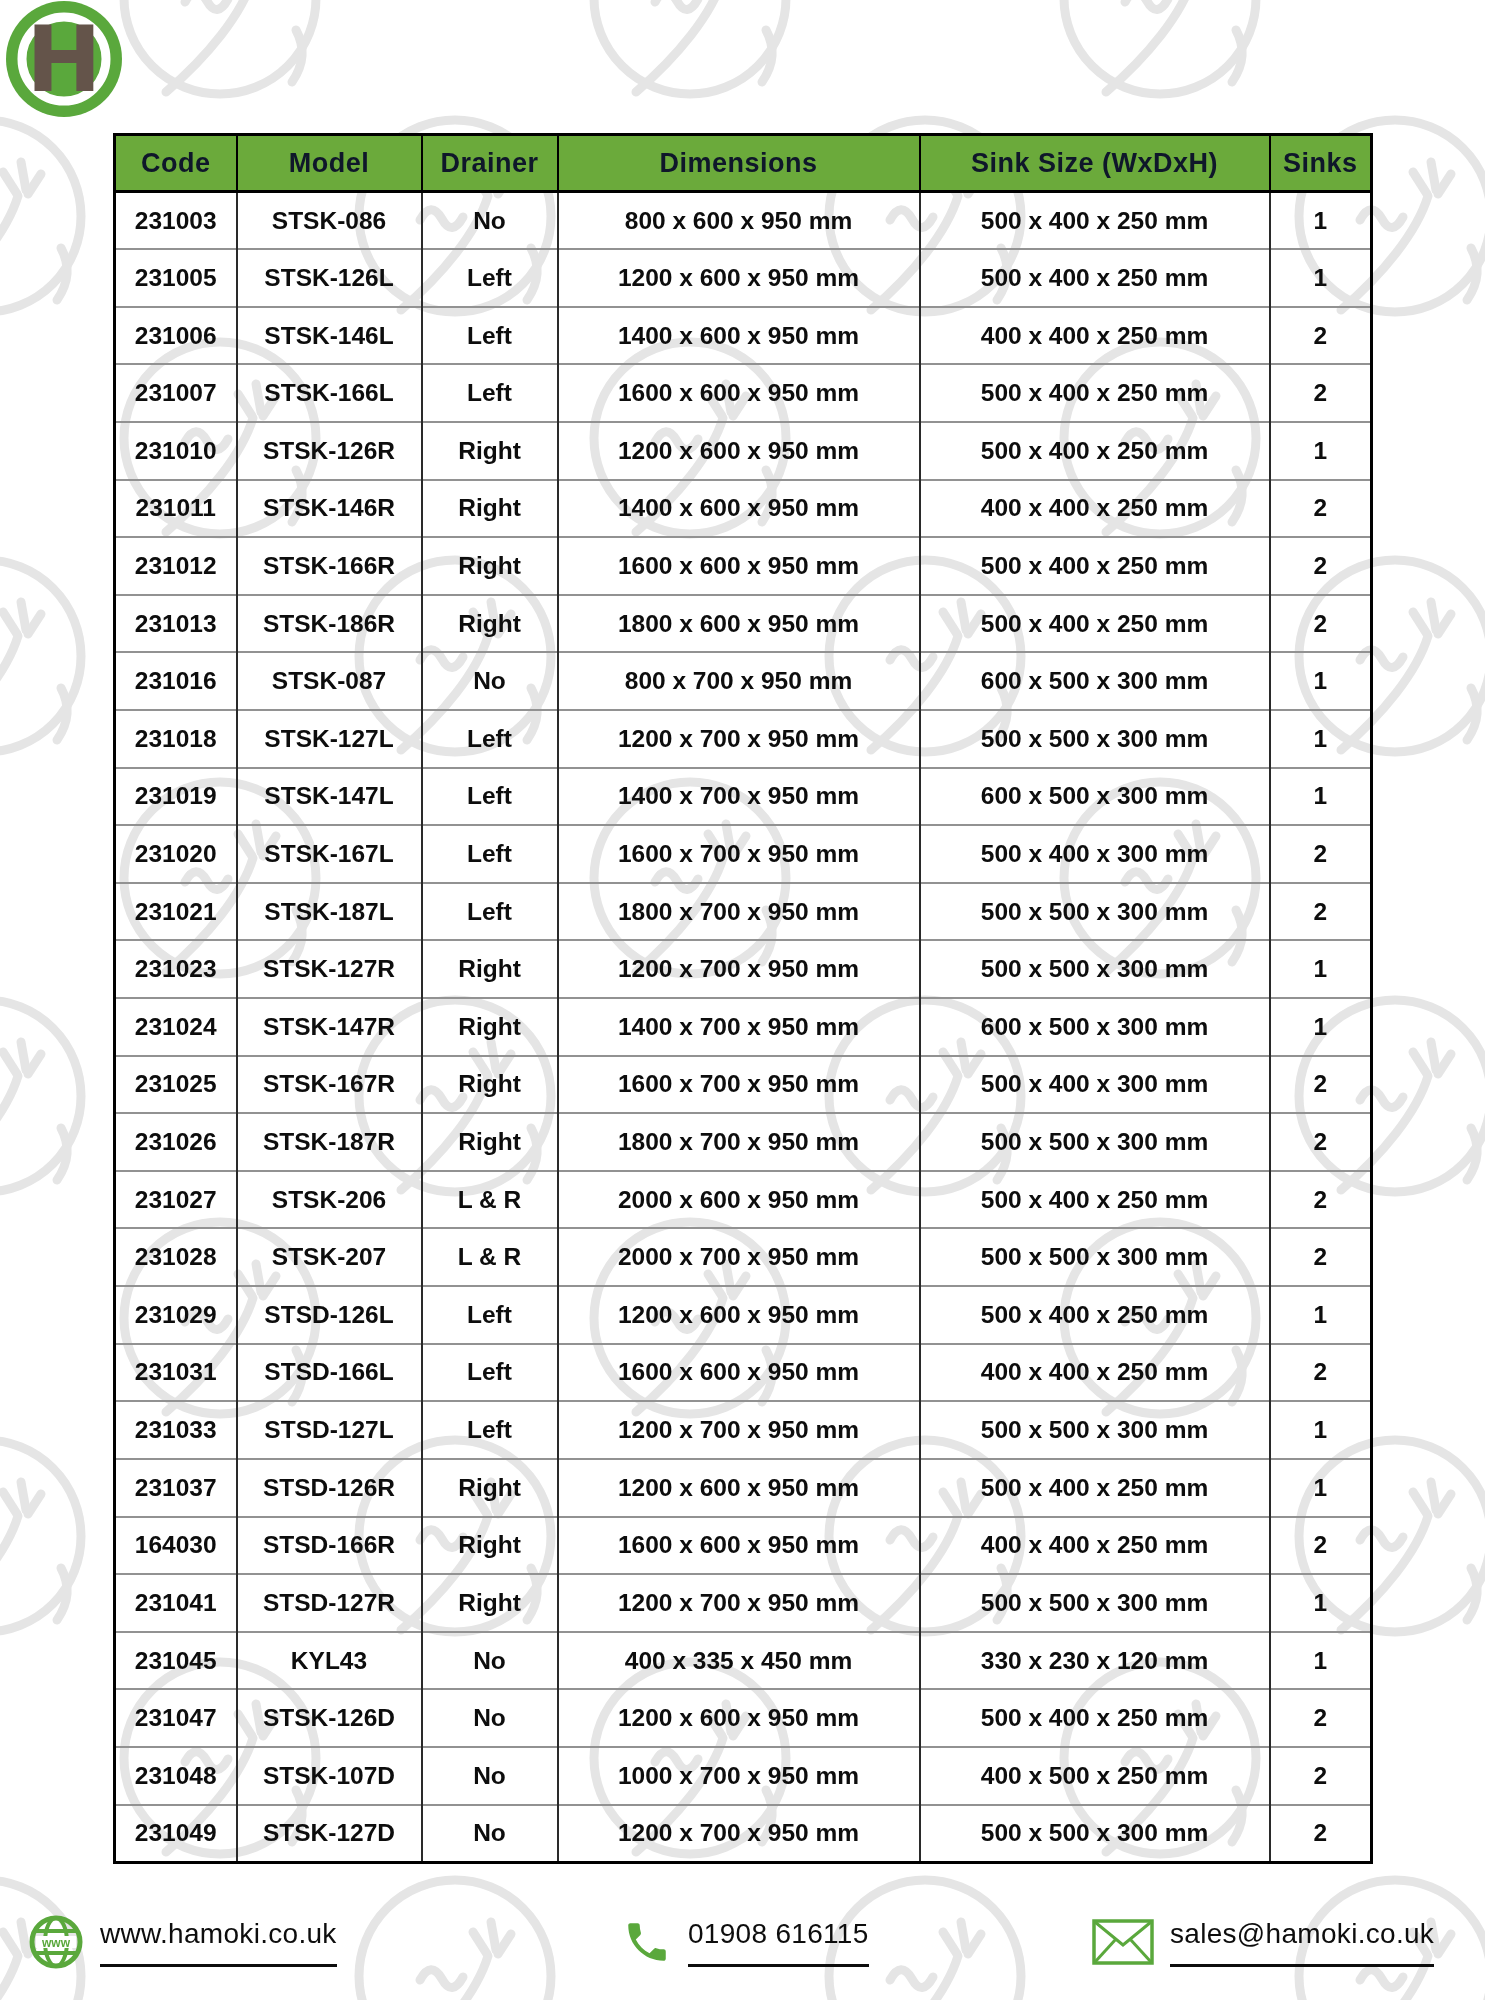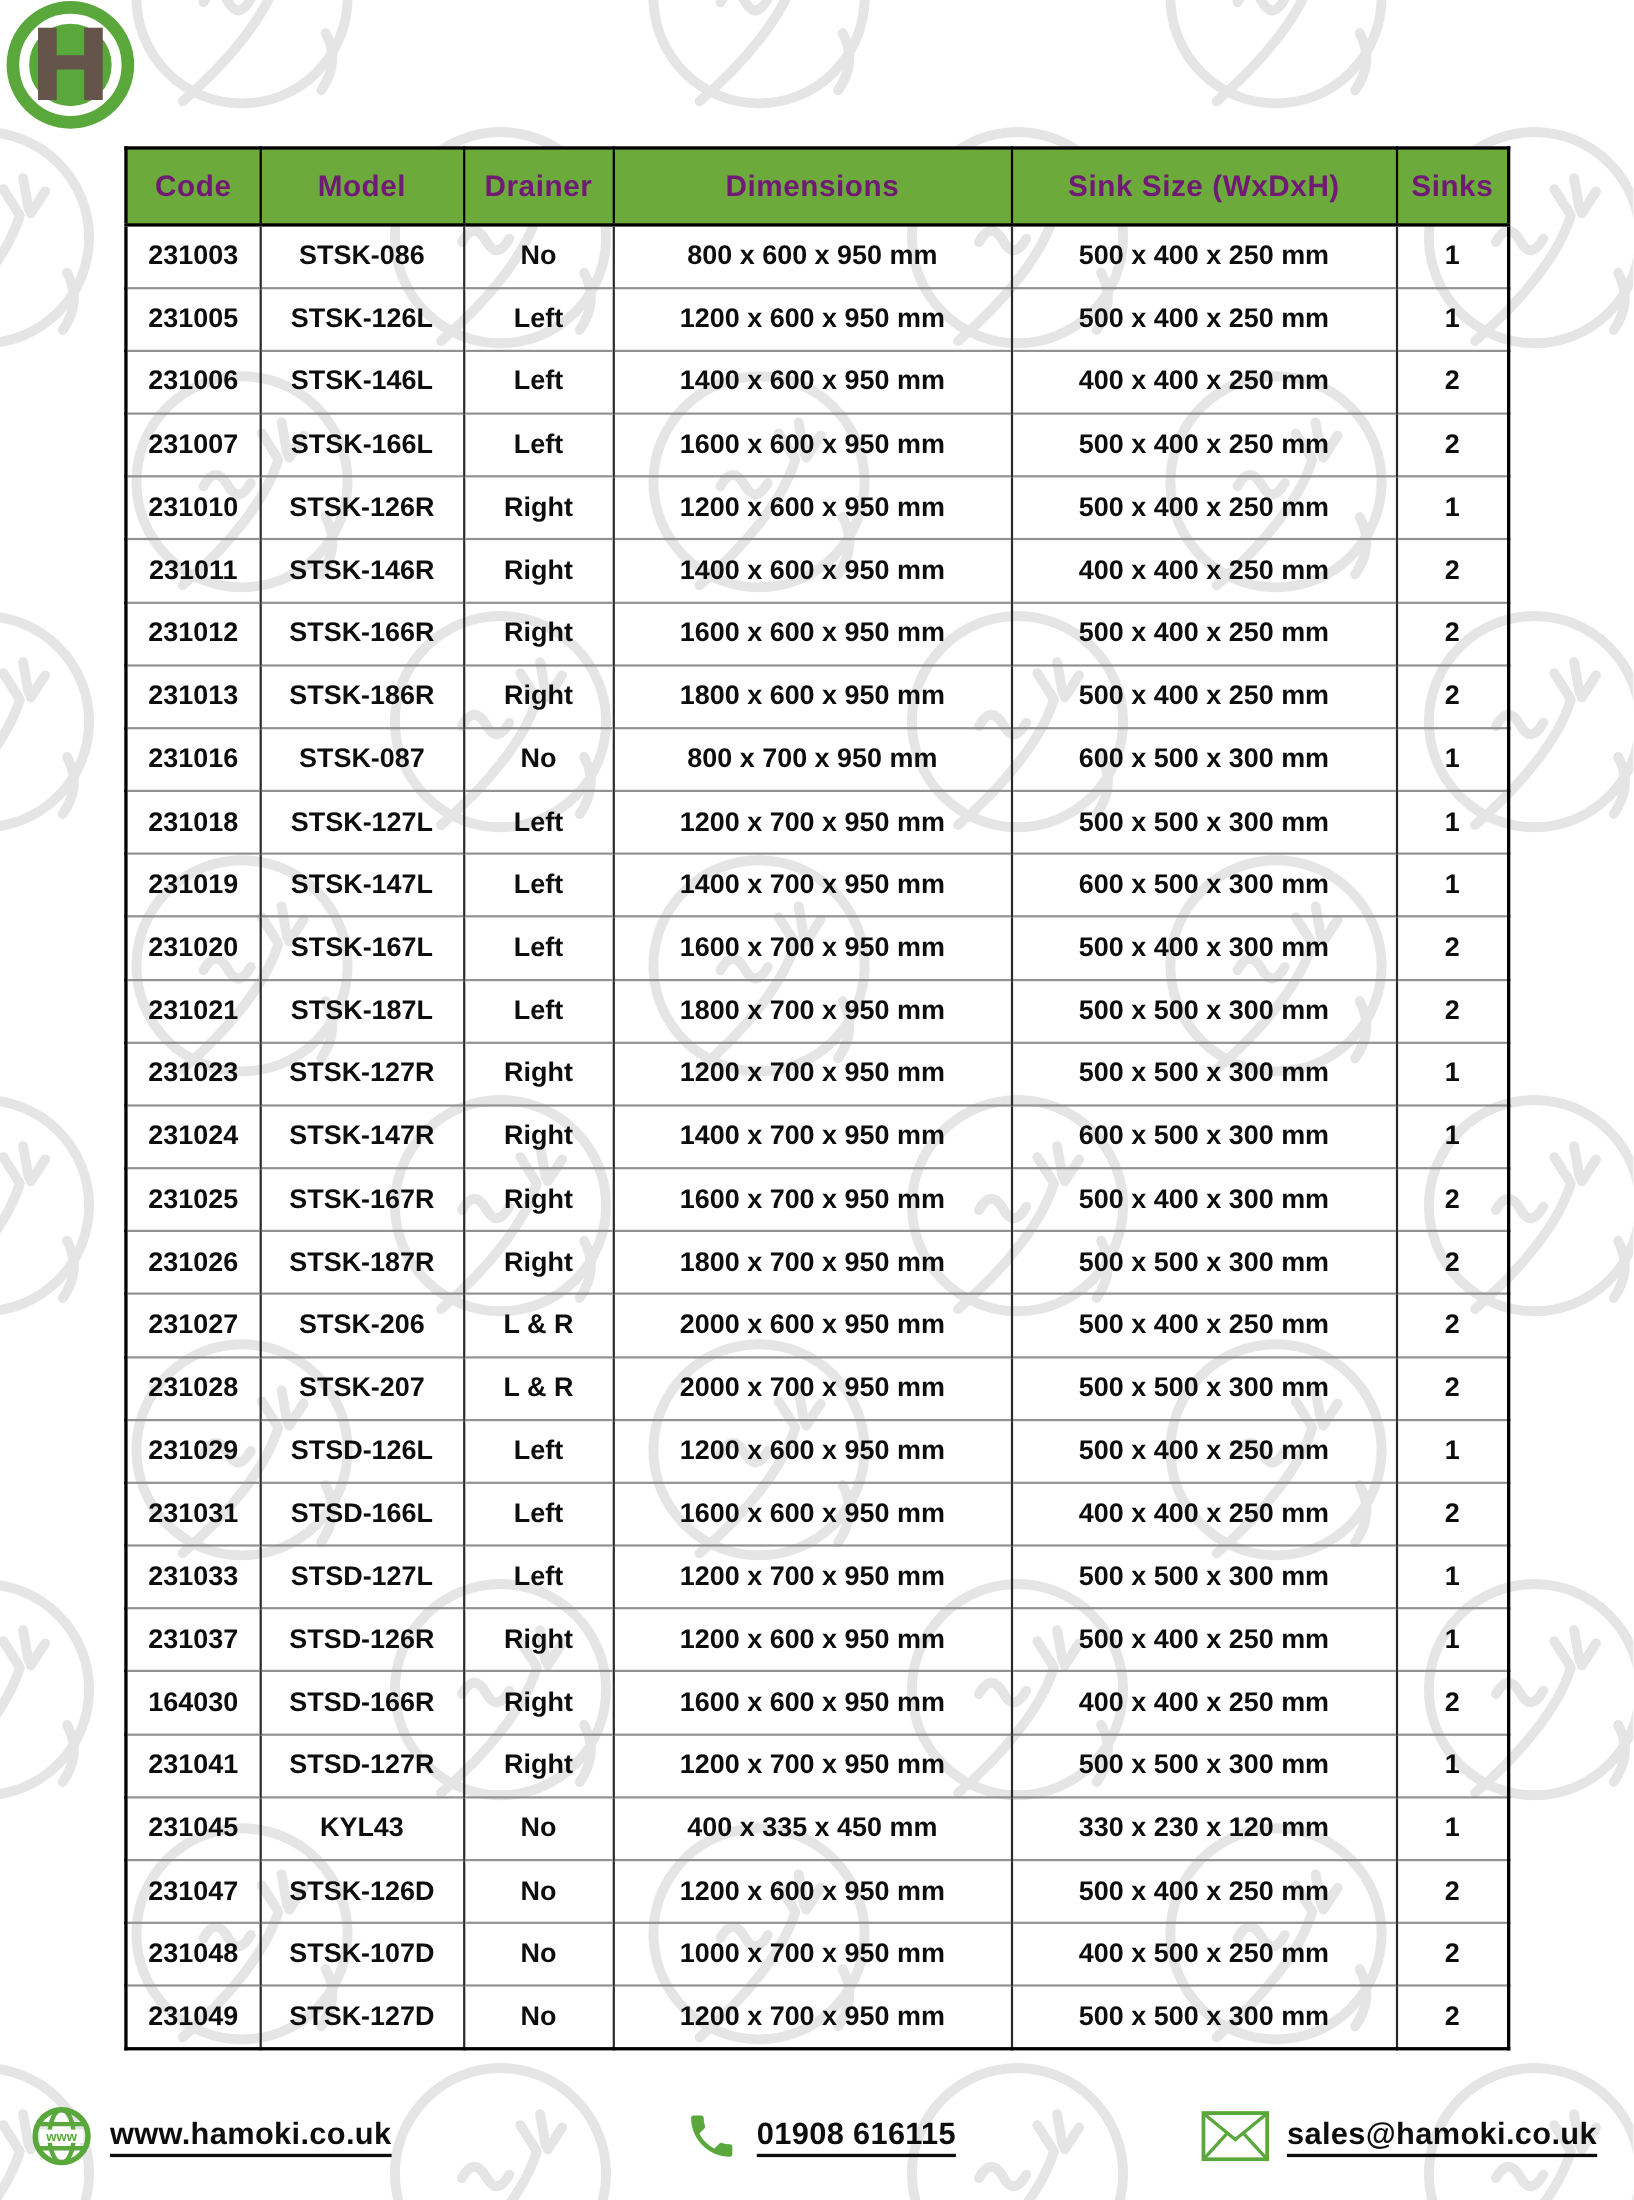--- a/index.html
+++ b/index.html
@@ -37,25 +37,25 @@
     table-layout: fixed;
     z-index: 2;
     background: transparent;
     text-align: center;
   }
   table.spec-table { border: 3px solid #000; }
   .spec-table th {
     background: #6BAA3B;
     border: 2px solid #000;
     border-bottom: 3px solid #000;
-    height: 70px;
+    height: 57px;
     font-size: 27px;
     font-weight: bold;
     letter-spacing: 0.5px;
-    color: #701a75;
+    color: #0f172a;
   }
   .spec-table td {
     border-left: 2px solid #2a2a2a;
     border-right: 2px solid #2a2a2a;
     border-top: 2px solid #929292;
     font-size: 24.5px;
     font-weight: bold;
     color: #0d0d0d;
     white-space: nowrap;
     overflow: hidden;
@@ -72,24 +72,24 @@
   .footer-item {
     position: absolute;
     display: flex;
     align-items: center;
     gap: 16px;
     height: 80px;
   }
   .footer-item .ft-icon { flex: 0 0 auto; display: block; }
   .footer-text {
     font-size: 28px;
-    font-weight: bold;
+    font-weight: normal;
     color: #0d0d0d;
     border-bottom: 3px solid #0d0d0d;
-    padding-bottom: 2px;
+    padding-bottom: 14px;
     white-space: nowrap;
     letter-spacing: 0.3px;
   }
   .footer-item.site  { left: 28px; }
   .footer-item.phone { left: 622px; }
   .footer-item.mail  { left: 1092px; }
 </style>
 </head>
 <body>
 

